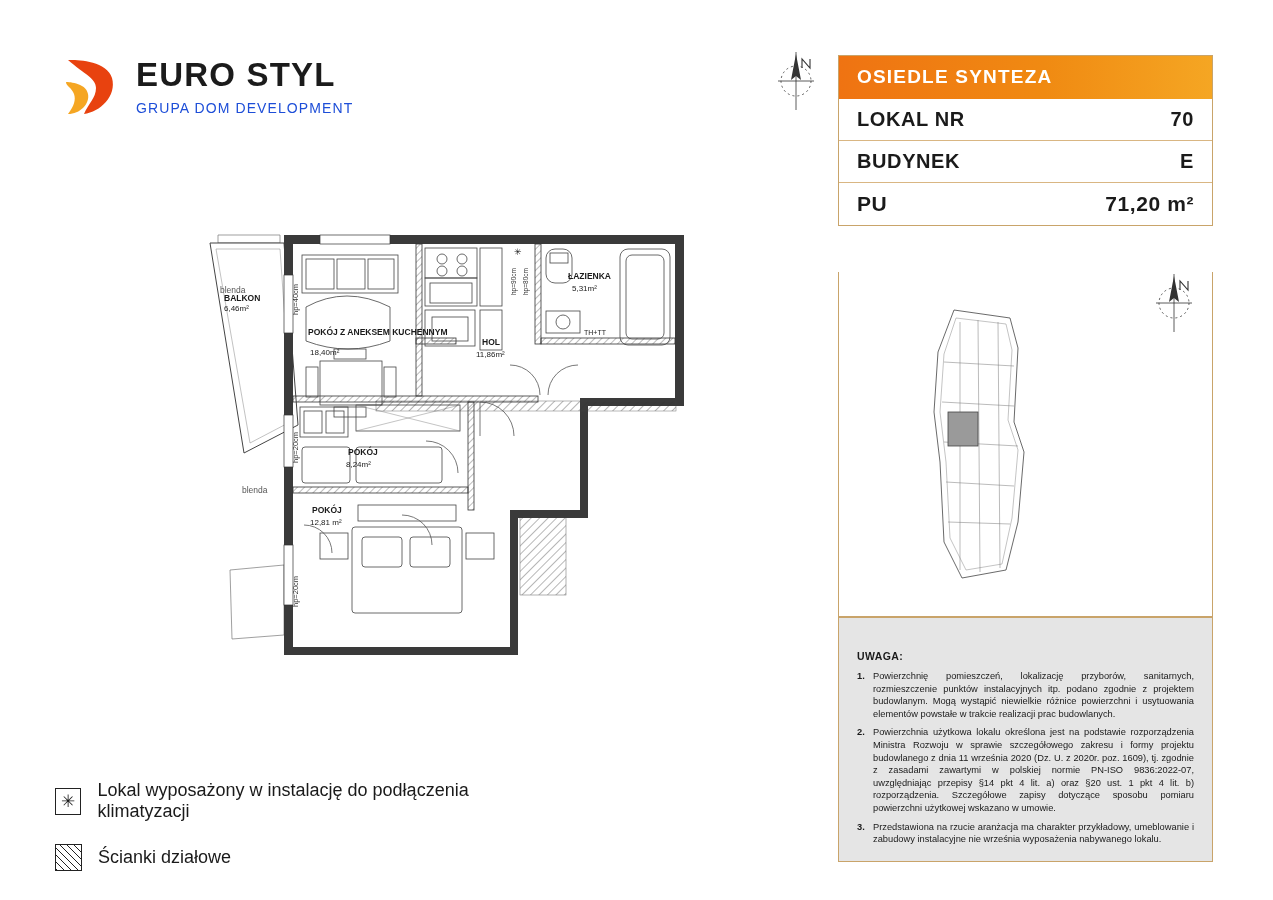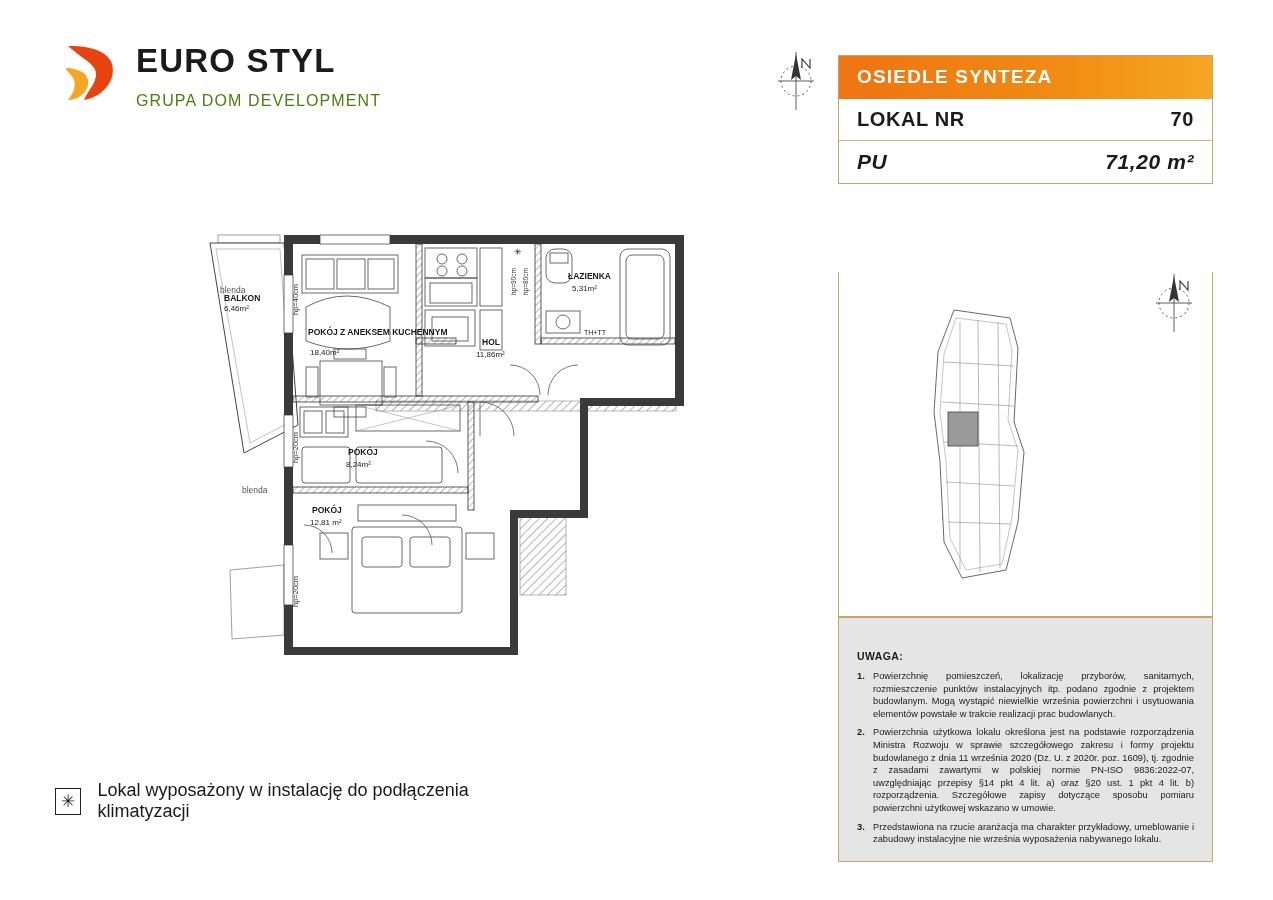--- a/index.html
+++ b/index.html
@@ -13,21 +13,21 @@
     position: relative;
     font-family: "Liberation Sans", sans-serif;
     color: #1a1a1a;
     overflow: hidden;
   }
 
   
   #logo-block {
     position: absolute;
     left: 62px;
-    top: 40px;
+    top: 54px;
     width: 320px;
     height: 75px;
   }
   #logo-mark {
     position: absolute;
     left: 0;
     top: 2px;
     width: 56px;
     height: 62px;
   }
@@ -37,24 +37,24 @@
     top: 4px;
   }
   #logo-title {
     font-size: 33px;
     font-weight: bold;
     letter-spacing: 1.2px;
     color: #1b1b1b;
     line-height: 34px;
   }
   #logo-sub {
-    font-size: 16px;
+    font-size: 14px;
     letter-spacing: 1.1px;
-    color: #4d7c0f;
-    margin-top: 14px;
+    color: #1d4ed8;
+    margin-top: 8px;
   }
 
   
   #plan-area {
     position: absolute;
     left: 180px;
     top: 215px;
     width: 560px;
     height: 470px;
   }
@@ -83,21 +83,21 @@
     align-items: baseline;
     padding: 9px 18px 9px 18px;
     border-bottom: 1px solid #d9b683;
     font-size: 20px;
     font-weight: bold;
     letter-spacing: 0.6px;
   }
   .info-row:last-child { border-bottom: none; }
   .info-row .label { }
   .info-row .value { font-weight: bold; }
-  .info-row.pu { font-size: 21px; font-style: italic; }
+  .info-row.pu { font-size: 21px; }
 
   
   #keyplan-box {
     position: absolute;
     left: 838px;
     top: 272px;
     width: 375px;
     height: 345px;
     border: 1px solid #c9a46a;
     border-top: none;
@@ -373,20 +373,24 @@
     <text x="334" y="40" font-size="9">✳</text>
   </g>
 </svg>
 </div>
 
 <div id="info-panel">
   <div class="info-header">OSIEDLE SYNTEZA</div>
   <div class="info-row">
     <span class="label">LOKAL NR</span>
     <span class="value">70</span>
+  </div>
+  <div class="info-row">
+    <span class="label">BUDYNEK</span>
+    <span class="value">E</span>
   </div>
   <div class="info-row pu">
     <span class="label">PU</span>
     <span class="value">71,20 m²</span>
   </div>
 </div>
 
 <div id="keyplan-box">
   <svg id="keyplan-svg" width="150" height="290" viewBox="0 0 150 290">
     <g stroke="#444" stroke-width="0.8" fill="#ffffff">
@@ -417,30 +421,34 @@
     <path d="M24 4 L29 30 L24 26 L19 30 Z" fill="#333"></path>
     <path d="M30 18 l0 -9 l8 9 l0 -9" stroke="#333" stroke-width="1.1" fill="none"></path>
   </svg>
 </div>
 
 <div id="notes-box">
   <div id="notes-title">UWAGA:</div>
 
   <div class="note-item">
     <span class="note-num">1.</span>
-    <span class="note-text">Powierzchnię pomieszczeń, lokalizację przyborów, sanitarnych, rozmieszczenie punktów instalacyjnych itp. podano zgodnie z projektem budowlanym. Mogą wystąpić niewielkie września powierzchni i usytuowania elementów powstałe w trakcie realizacji prac budowlanych.</span>
+    <span class="note-text">Powierzchnię pomieszczeń, lokalizację przyborów, sanitarnych, rozmieszczenie punktów instalacyjnych itp. podano zgodnie z projektem budowlanym. Mogą wystąpić niewielkie różnice powierzchni i usytuowania elementów powstałe w trakcie realizacji prac budowlanych.</span>
   </div>
   <div class="note-item">
     <span class="note-num">2.</span>
     <span class="note-text">Powierzchnia użytkowa lokalu określona jest na podstawie rozporządzenia Ministra Rozwoju w sprawie szczegółowego zakresu i formy projektu budowlanego z dnia 11 września 2020 (Dz. U. z 2020r. poz. 1609), tj. zgodnie z zasadami zawartymi w polskiej normie PN-ISO 9836:2022-07, uwzględniając przepisy §14 pkt 4 lit. a) oraz §20 ust. 1 pkt 4 lit. b) rozporządzenia. Szczegółowe zapisy dotyczące sposobu pomiaru powierzchni użytkowej wskazano w umowie.</span>
   </div>
   <div class="note-item">
     <span class="note-num">3.</span>
     <span class="note-text">Przedstawiona na rzucie aranżacja ma charakter przykładowy, umeblowanie i zabudowy instalacyjne nie września wyposażenia nabywanego lokalu.</span>
   </div>
 </div>
 
 <div id="legend">
   <div class="legend-row">
     <div class="legend-swatch">✳</div>
     <div class="legend-label">Lokal wyposażony w instalację do podłączenia klimatyzacji</div>
   </div>
+  <div class="legend-row">
+    <div class="legend-swatch hatch"></div>
+    <div class="legend-label">Ścianki działowe</div>
+  </div>
 </div>
 
 </body></html>

